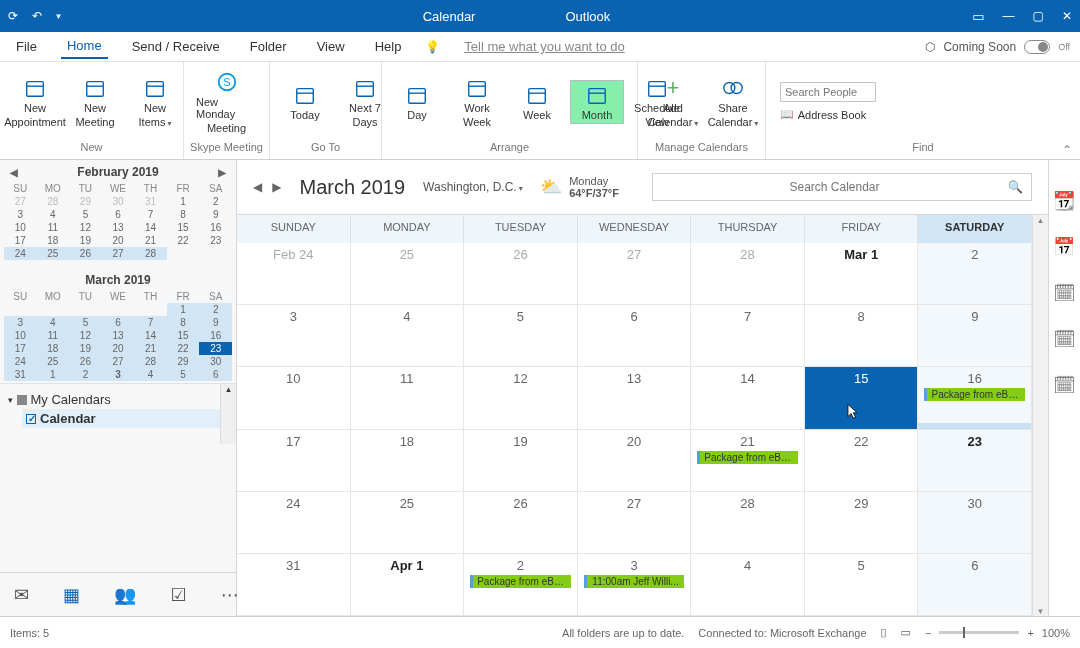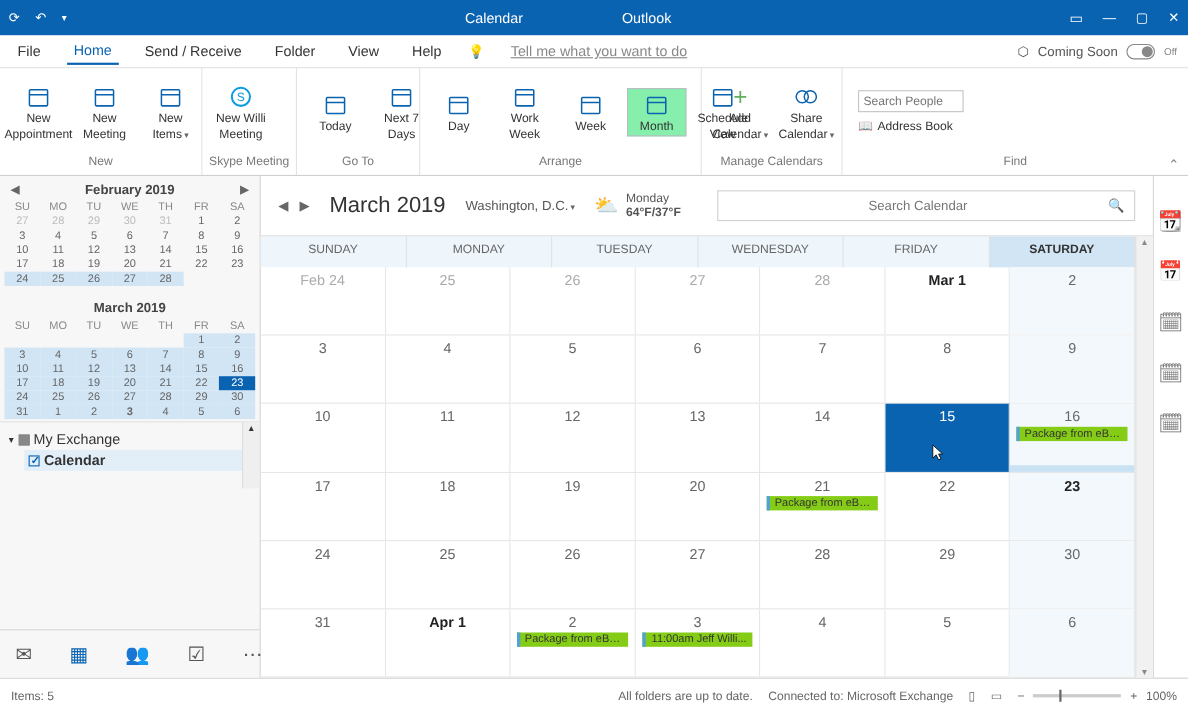--- a/index.html
+++ b/index.html
@@ -152,21 +152,21 @@
   </div>
   <div class="group" style="width:86px;">
     <div class="group-body">
       <div class="rbtn">
         <div class="ricon">
             <svg viewBox="0 0 24 24">
               <circle cx="12" cy="12" r="9" fill="none" stroke="#0a9ae0" stroke-width="2"></circle>
               <text x="12" y="16" text-anchor="middle" font-size="12" fill="#0a9ae0">S</text>
             </svg>
           </div>
-        <span>New Willi</span>
+        <span>New Monday</span>
         <span>Meeting</span>
       </div>
     </div>
     <div class="group-label">Skype Meeting</div>
   </div>
   <div class="group" style="width:112px;justify-content:space-between;">
     <div class="group-body" id="grp-goto">
         <div class="rbtn">
           <div class="ricon">
             <svg viewBox="0 0 24 24">
@@ -417,21 +417,21 @@
           </tbody>
         </table>
     </div>
     <div class="mycal" style="flex:1;position:relative;">
       <div class="scrollbar">
           <div style="text-align:center;font-size:9px;">▴</div>
         </div>
       <div class="row">
           <span style="font-size:9px;">▾</span>
           <span style="width:10px;height:10px;border:1px solid #888;display:inline-block;background:#888;"></span>
-          <span>My Exchange</span>
+          <span>My Calendars</span>
         </div>
       <div class="row cal">
           <span style="width:10px;height:10px;border:1px solid #0a63b0;display:inline-block;position:relative;">
             <span style="position:absolute;left:1px;top:-2px;color:#0a63b0;font-size:10px;">✓</span>
           </span>
           <span>Calendar</span>
         </div>
     </div>
     <div class="navstrip">
       <span>✉</span>
@@ -462,20 +462,21 @@
         <span>🔍</span>
       </div>
     </div>
     <div class="grid">
       <div class="weeks">
         <div class="dayhdr" id="dayhdr">
             <div class="dh">SUNDAY</div>
             <div class="dh">MONDAY</div>
             <div class="dh">TUESDAY</div>
             <div class="dh">WEDNESDAY</div>
+            <div class="dh">THURSDAY</div>
             <div class="dh">FRIDAY</div>
             <div class="dh sat">SATURDAY</div>
           </div>
         <div id="weeks" style="flex:1;display:flex;flex-direction:column;">
             <div class="wkrow">
               <div class="cell dim">
                 <div class="dn">Feb 24</div>
               </div>
               <div class="cell dim">
                 <div class="dn">25</div>

